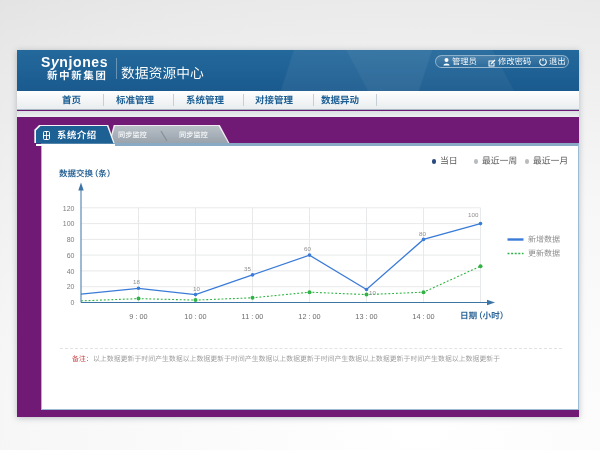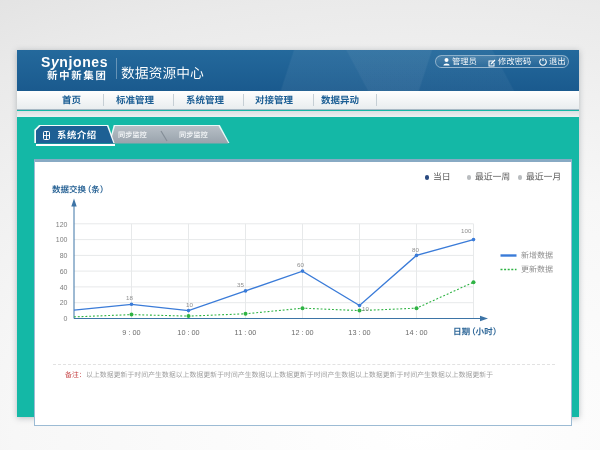--- a/index.html
+++ b/index.html
@@ -1,18 +1,18 @@
 <!DOCTYPE html>
 <html><head><meta charset="utf-8"><style>
 * { margin:0; padding:0; box-sizing:border-box; }
 html,body { width:600px; height:450px; overflow:hidden; }
 body { font-family:"Liberation Sans", sans-serif;
   background:radial-gradient(900px 560px at 420px 430px, #ffffff 0%, #f7f7f7 45%, #eaeaea 78%, #dedede 100%); }
 .win { position:absolute; left:17px; top:50px; width:562px; height:367px;
-  background:#14b8a6; box-shadow:0 1px 6px rgba(80,90,100,.38); }
+  background:#701a75; box-shadow:0 1px 6px rgba(80,90,100,.38); }
 .hdr { position:absolute; left:0; top:0; width:562px; height:41px;
   background:linear-gradient(108deg, rgba(255,255,255,0) 48%, rgba(255,255,255,.055) 48.3%, rgba(255,255,255,.055) 72%, rgba(255,255,255,0) 72.3%),
   linear-gradient(62deg, rgba(255,255,255,0) 60%, rgba(255,255,255,.045) 60.3%, rgba(255,255,255,.045) 85%, rgba(255,255,255,0) 85.3%),
   linear-gradient(#24699c,#1a5a8e); }
 .en { position:absolute; left:24px; top:4px; color:#fff; font-size:14px; font-weight:bold; letter-spacing:.6px; }
 .hsep { position:absolute; left:99px; top:8px; width:1px; height:21px; background:rgba(255,255,255,.32); }
 .pill { position:absolute; left:418px; top:4.5px; width:134px; height:13.5px;
   border:1px solid rgba(255,255,255,.45); border-radius:7px; background:linear-gradient(rgba(255,255,255,.15),rgba(255,255,255,.02)); }
 .pill svg.ic { position:absolute; }
 .nav { position:absolute; left:0; top:41px; width:562px; height:19px;
@@ -20,22 +20,22 @@
 .nav i { position:absolute; top:3px; width:1px; height:12px; background:#c6cfd5; }
 .tab1 { position:absolute; left:18.5px; top:76px; width:78px; height:17.5px; background:#1d6094;
   clip-path:polygon(0 100%, 0 5px, 5px 0, calc(100% - 6.5px) 0, 100% 100%); z-index:3; }
 .tab1o { position:absolute; left:17.3px; top:74.8px; width:80.4px; height:18.7px; background:rgba(255,255,255,.95);
   clip-path:polygon(0 100%, 0 5px, 5px 0, calc(100% - 6.5px) 0, 100% 100%); z-index:2; }
 .tabg { position:absolute; left:93px; top:76px; width:118.5px; height:17.5px;
   background:linear-gradient(#b7bfc6,#98a2ab);
   clip-path:polygon(5px 0, calc(100% - 10px) 0, 100% 100%, 0 100%); z-index:1; }
 .tabgo { position:absolute; left:91.8px; top:74.8px; width:120.9px; height:18.7px; background:rgba(255,255,255,.9);
   clip-path:polygon(5px 0, calc(100% - 10px) 0, 100% 100%, 0 100%); z-index:0; }
-.panel { position:absolute; left:17px; top:93px; width:538px; height:267px;
-  background:#fff; border:1px solid #9cbbd4; border-top:3px solid #88aac4; z-index:2;margin-top:16px; }
+.panel { position:absolute; left:24px; top:93px; width:538px; height:267px;
+  background:#fff; border:1px solid #9cbbd4; border-top:3px solid #88aac4; z-index:2; }
 .dot { position:absolute; width:4.5px; height:4.5px; border-radius:50%; }
 .noteline { position:absolute; left:18px; top:202px; width:502px; border-top:1px dashed #e2e2e2; }
 svg text { font-family:"Liberation Sans", sans-serif; }
 </style></head><body>
 <div class="win">
     <div class="hdr">
       <div class="en">S<span style="font-style:italic">y</span>njones</div>
       <svg width="61" height="13" style="position:absolute;overflow:visible;left:29.5px;top:20.2px;">
         <g fill="#ffffff" transform="translate(0,9.2) scale(0.01050,-0.01050)">
           <use href="#b65b0" x="0"></use>

